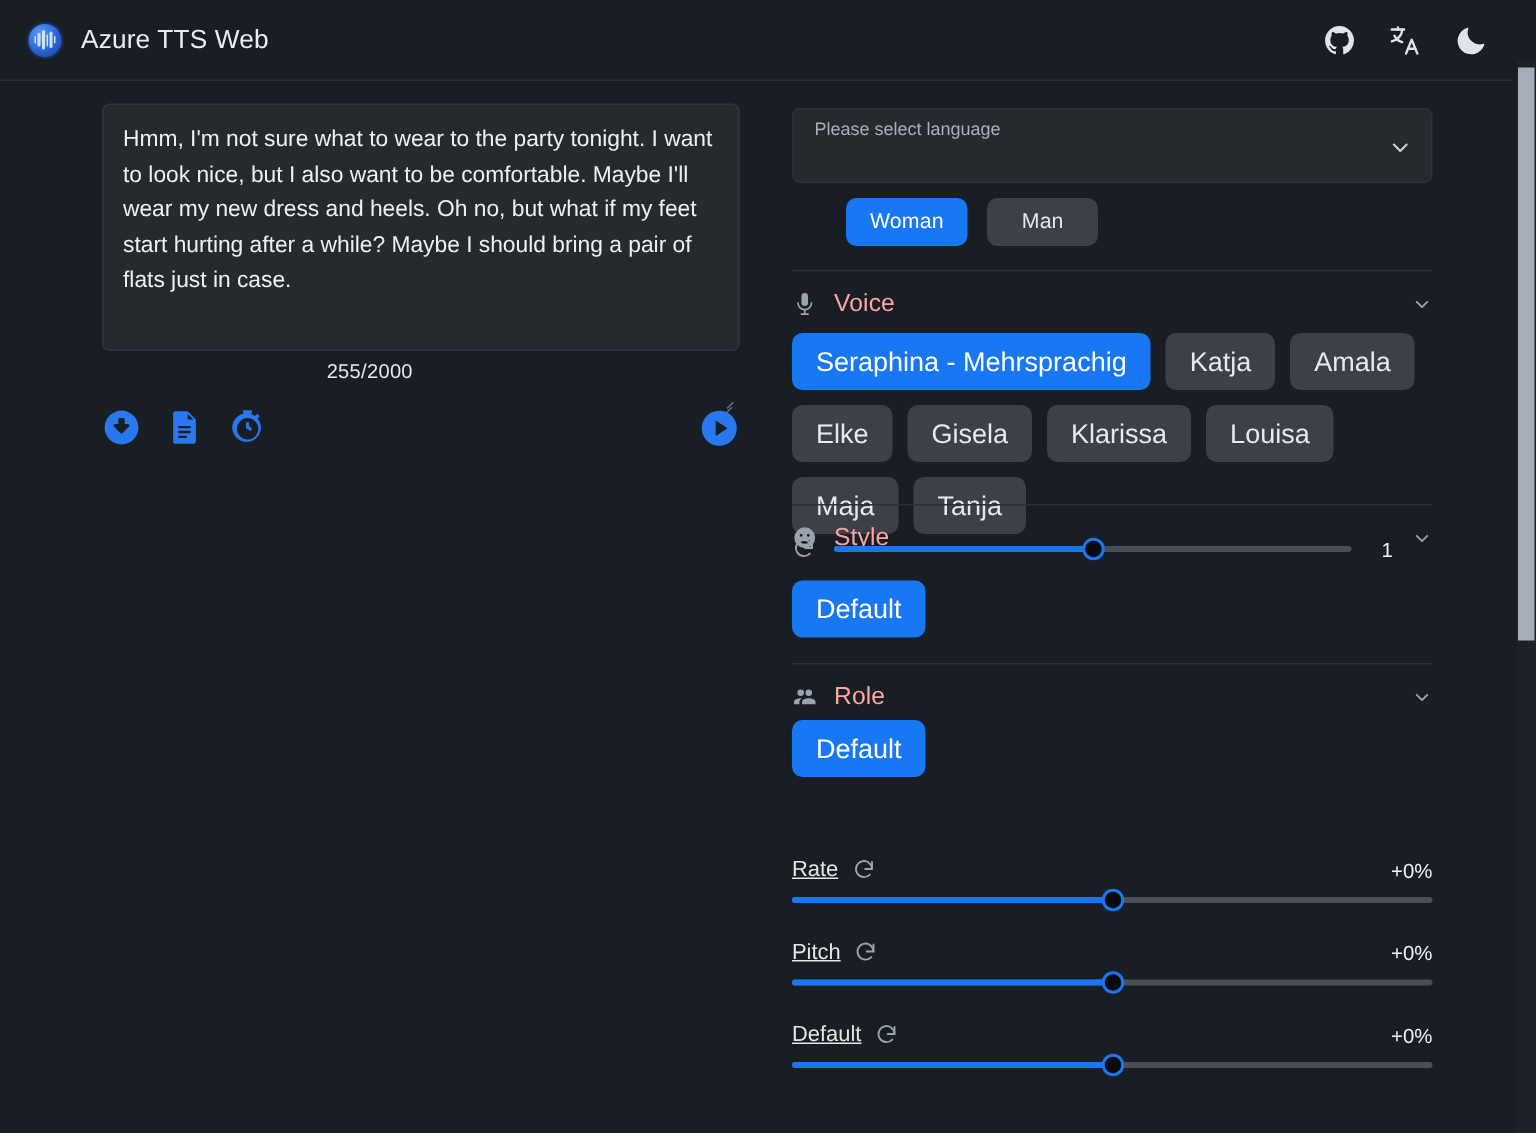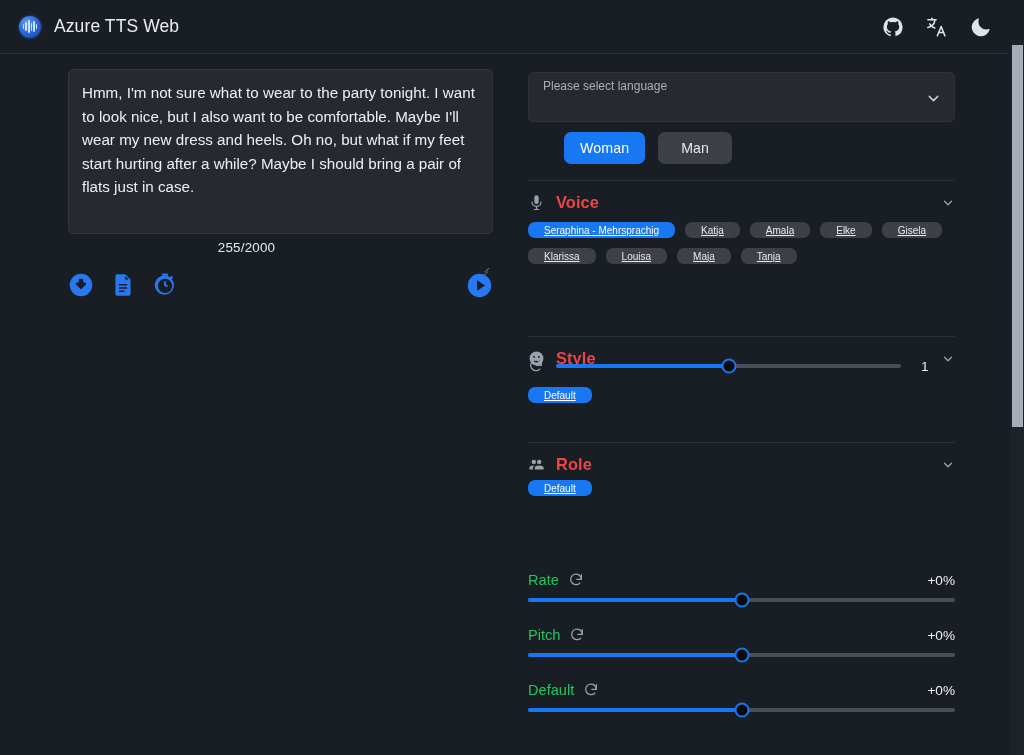--- a/index.html
+++ b/index.html
@@ -87,47 +87,47 @@
     font-size: 14.2px; font-family: "Liberation Sans", sans-serif; cursor: pointer;
     background: #3d4046; color: #e3e7ee; letter-spacing: .1px;
   }
   .pill.active { background: #1877f2; color: #ffffff; }
 
   .section-head {
     position: absolute; left: 16px; width: 427px; display: flex; align-items: center;
     border-top: 1px solid #2c3139; padding-top: 12px; cursor: pointer;
   }
   .sec-icon { width: 17px; height: 17px; color: #9aa2ad; margin-right: 11px; flex: none; }
-  .sec-title { color: #ef4444; font-size: 16.4px; letter-spacing: .1px; font-weight: bold; }
+  .sec-title { color: #fca5a5; font-size: 16.4px; letter-spacing: .1px; }
   .sec-chev { margin-left: auto; width: 14px; height: 14px; color: #9aa2ad; }
 
   .chip-wrap { position: absolute; left: 16px; display: flex; flex-wrap: wrap; gap: 10px; width: 435px; }
   .chip {
-    border: none; border-radius: 7px; height: 16px; padding: 0 16px;
-    background: #3d4046; color: #e6eaf0; font-size: 10px;
-    font-family: "Liberation Sans", sans-serif; cursor: pointer; white-space: nowrap; text-decoration: underline;
+    border: none; border-radius: 7px; height: 38px; padding: 0 16px;
+    background: #3d4046; color: #e6eaf0; font-size: 18px;
+    font-family: "Liberation Sans", sans-serif; cursor: pointer; white-space: nowrap;
   }
   .chip.active { background: #1877f2; color: #fff; }
 
   
   .slider-line { position: absolute; display: flex; align-items: center; }
   .reset-ic { width: 16px; height: 16px; color: #9aa2ad; cursor: pointer; flex: none; }
   .track {
     position: relative; height: 4px; border-radius: 3px; background: #4a4f57;
   }
   .track .fill { position: absolute; left: 0; top: 0; height: 100%; border-radius: 3px; background: #1877f2; }
   .track .knob {
     position: absolute; top: 50%; width: 15px; height: 15px; border-radius: 50%;
     background: #090a0c; border: 2.4px solid #1877f2; transform: translate(-50%, -50%);
     cursor: pointer;
   }
   .sl-value { color: #eef1f6; font-size: 13.6px; }
 
   .adv-row-label { position: absolute; display: flex; align-items: center; gap: 9px; }
-  .adv-name { color: #22c55e; font-size: 14.6px; }
+  .adv-name { color: #e5e5e5; font-size: 14.6px; text-decoration: underline; }
   .adv-val { position: absolute; right: 0; color: #eef1f6; font-size: 13.6px; }
 
   
   .scrollbar {
     position: absolute; right: 0; top: 40px; width: 13px; height: 715px; background: #1d2128;
   }
   .scrollbar .thumb {
     position: absolute; left: 1px; top: 5px; width: 11px; height: 382px;
     background: #a7adb8; border-radius: 0;
   }

